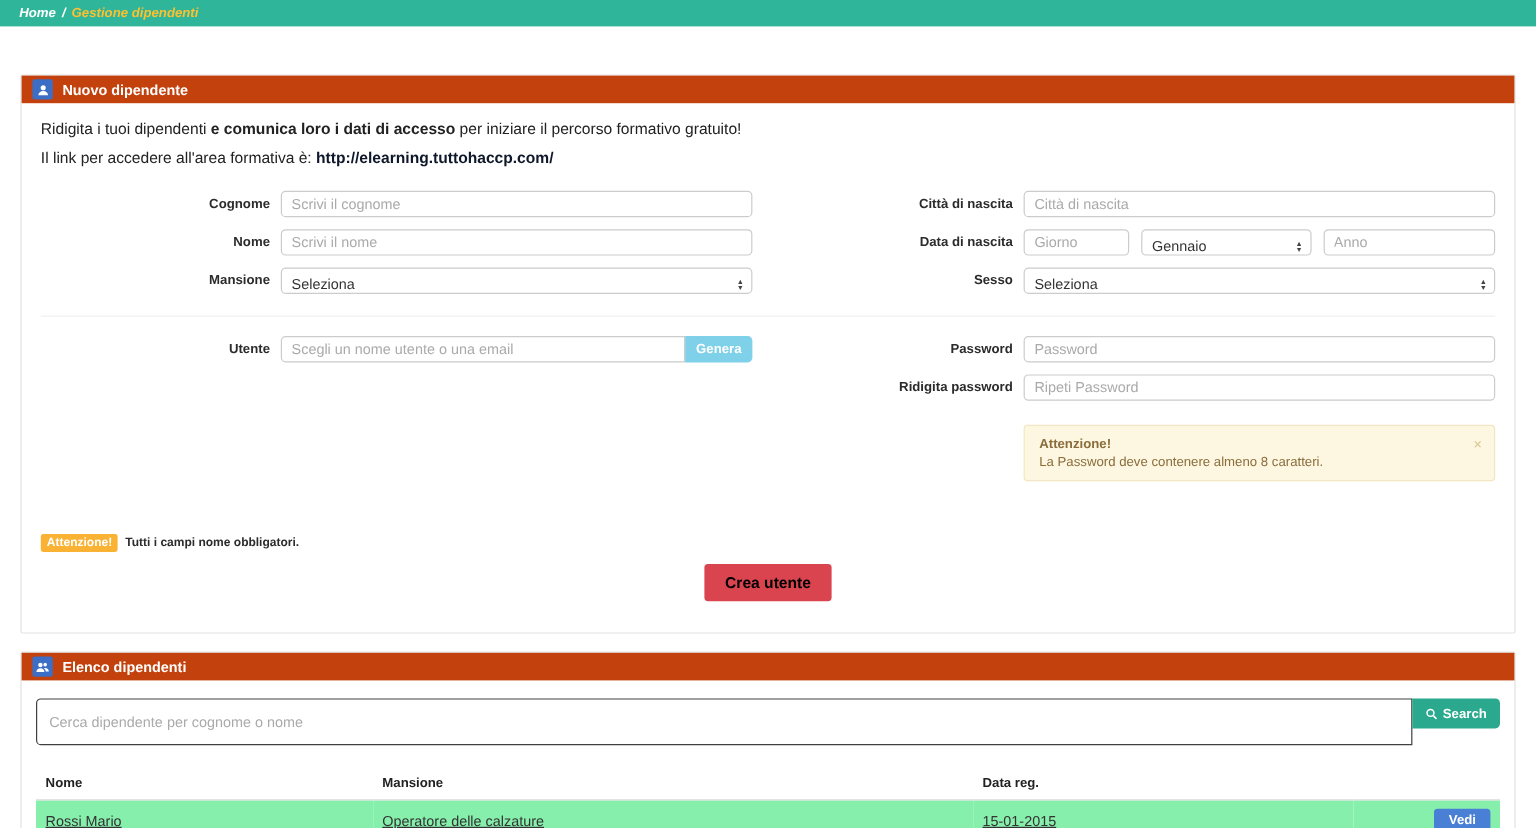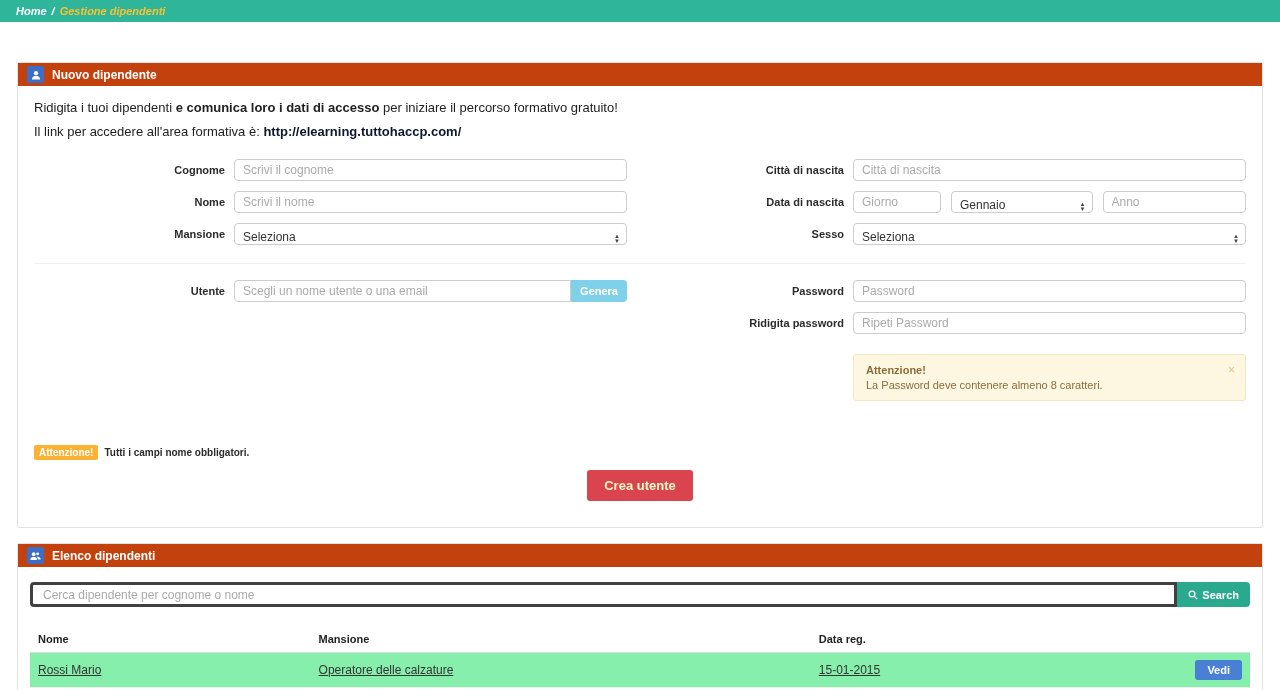--- a/index.html
+++ b/index.html
@@ -59,26 +59,26 @@
   .alert .a-msg { font-size:11px; color:#8a6d3b; }
   .alert .a-close { position:absolute; top:8px; right:10px; font-size:12px;
     color:#d9c48b; cursor:pointer; background:none; border:none; }
   
   .req-note { margin-top:34px; display:flex; align-items:center; font-size:10px; }
   .badge-warn { background:#f9b233; color:#fff; font-weight:bold; padding:2px 5px;
     border-radius:2px; margin-right:6px; font-size:10px; }
   .req-text { font-weight:bold; color:#2b2b2b; }
   
   .submit-row { text-align:center; margin:10px 0 14px 0; }
-  .btn-crea { background:#d9444e; color:#fef9c3; border:none; border-radius:3px;
+  .btn-crea { background:#d9444e; color:#000000; border:none; border-radius:3px;
     font-size:13px; font-weight:bold; padding:8px 17px; cursor:pointer;
     font-family:"Liberation Sans", sans-serif; }
   
   .search-row { display:flex; margin-top:3px; }
-  .search-inp { flex:1; height:25px; border:3px solid #404040; border-radius:4px 0 0 4px;
+  .search-inp { flex:1; height:39px; border:1px solid #404040; border-radius:4px 0 0 4px;
     font-size:12px; padding:0 10px; color:#555; outline:none;
     font-family:"Liberation Sans", sans-serif; }
   .search-inp::placeholder { color:#aaa; }
   .btn-search { height:25px; background:#2ba98e; color:#fff; border:none;
     border-radius:0 4px 4px 0; font-size:11px; font-weight:bold; padding:0 11px;
     cursor:pointer; display:flex; align-items:center; gap:4px;
     font-family:"Liberation Sans", sans-serif; }
   
   table { width:100%; border-collapse:collapse; margin-top:22px; }
   th { text-align:left; font-size:11px; font-weight:bold; color:#222;

